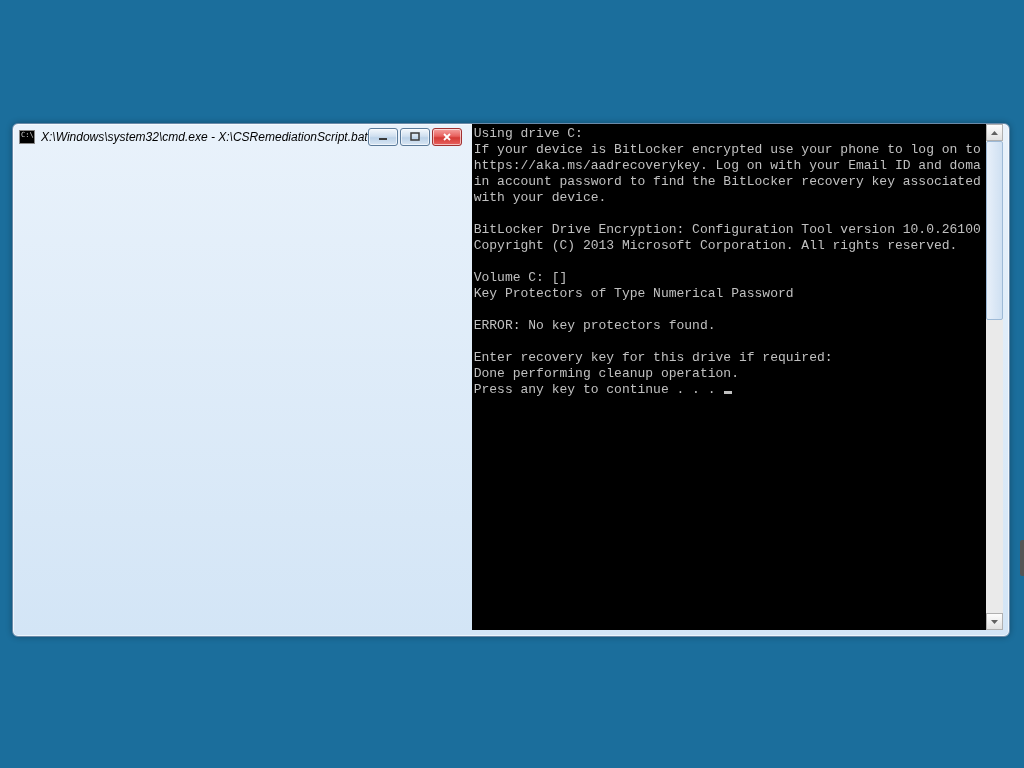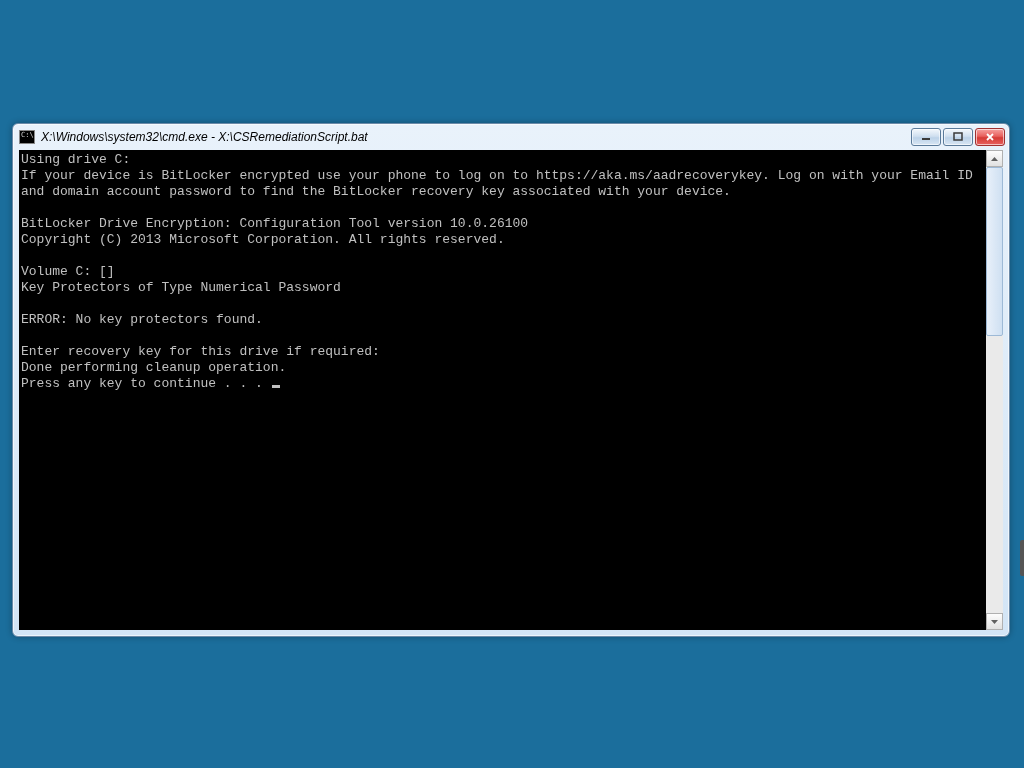--- a/index.html
+++ b/index.html
@@ -15,21 +15,21 @@
     position: absolute;
     left: 12px;
     top: 123px;
     width: 996px;
     height: 512px;
     background: linear-gradient(to bottom, #e9f2fb 0%, #d3e5f6 100%);
     border: 1px solid #6b8aa8;
     border-radius: 6px;
     box-shadow: 0 0 6px rgba(0,0,0,0.3), inset 0 0 0 1px rgba(255,255,255,0.6);
     display: flex;
-    flex-direction: column;
+    flex-direction: row;
   }
   .titlebar {
     height: 26px;
     display: flex;
     align-items: center;
     padding: 0 4px 0 6px;
     flex-shrink: 0;
   }
   .titlebar-icon {
     width: 16px;

